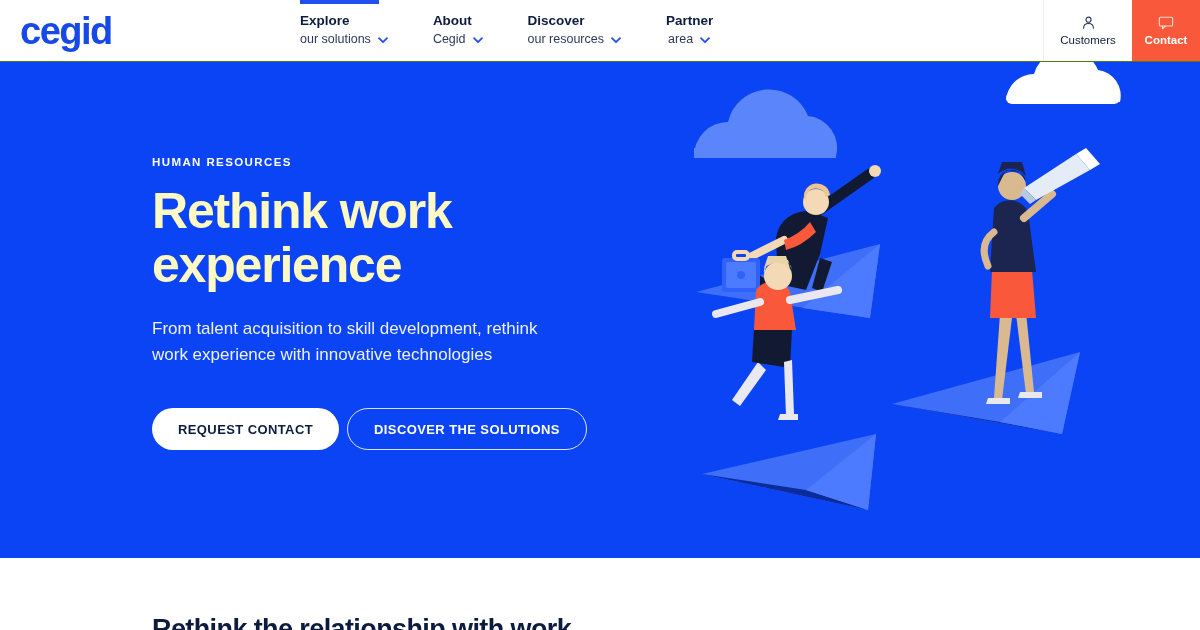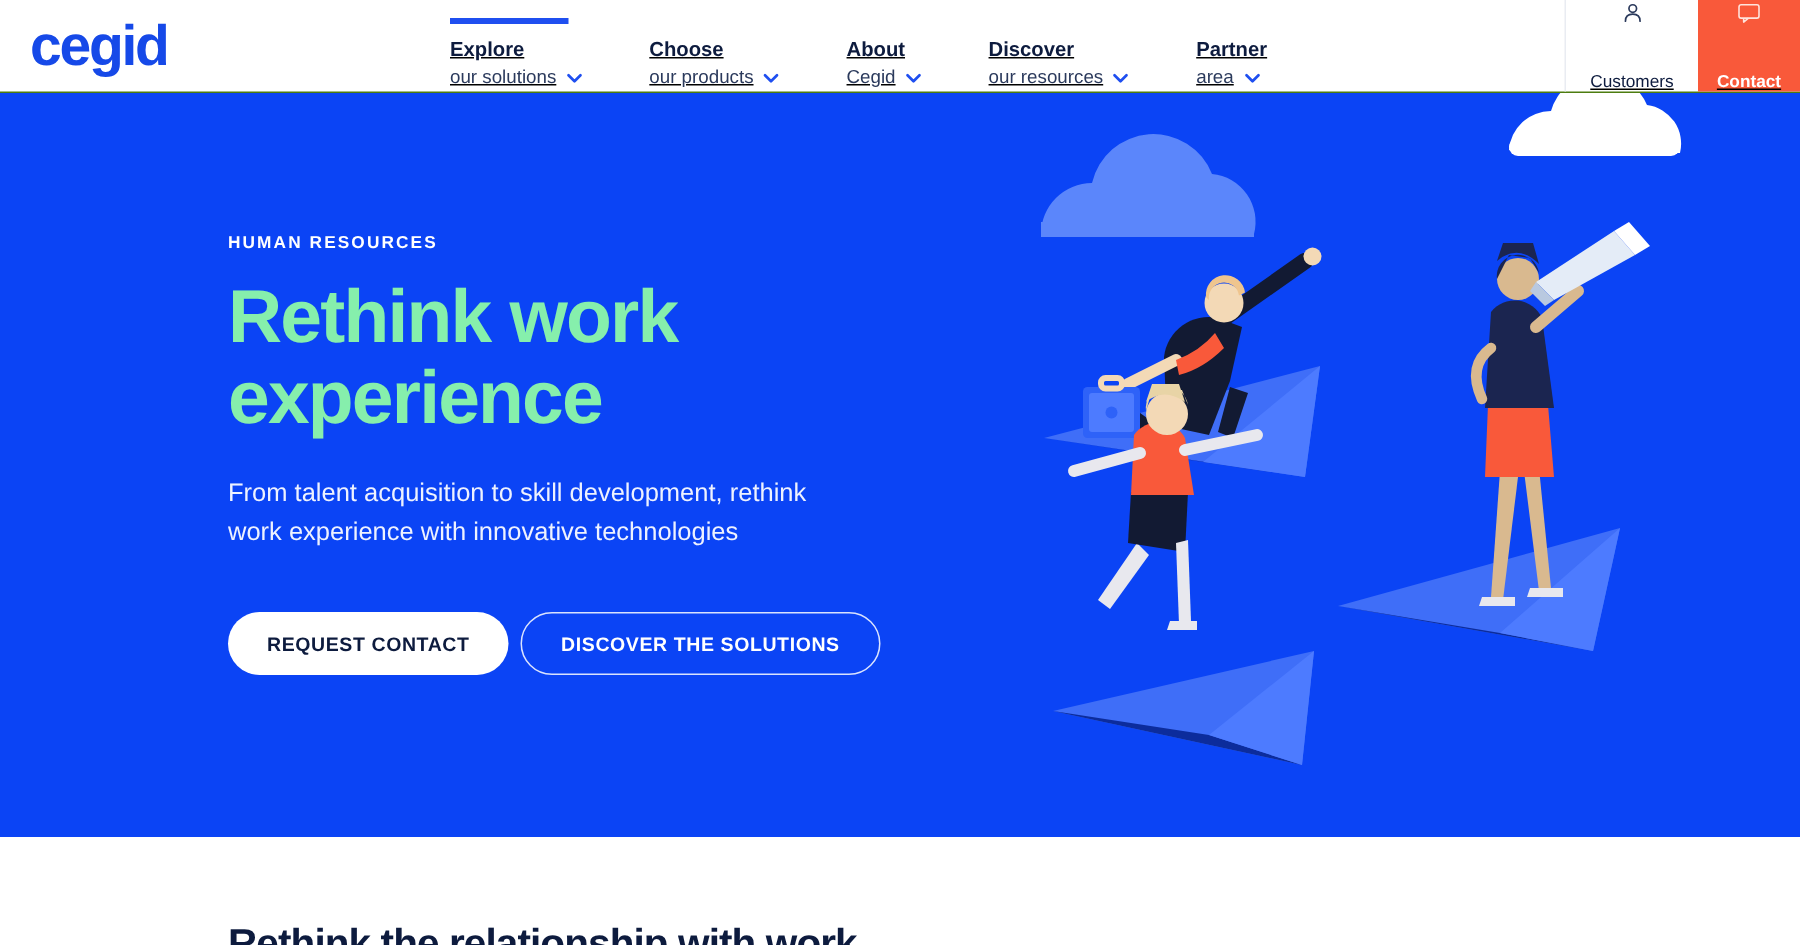--- a/index.html
+++ b/index.html
@@ -31,22 +31,21 @@
     letter-spacing:-1.5px;
     line-height:1;
     font-family:"Liberation Sans", sans-serif;
   }
 
   .nav {
     flex:1;
     display:flex;
     align-items:flex-start;
     gap:0;
-    padding-top:24px;
-    text-decoration:underline;
+    padding-top:12px;
   }
   .nav-item {
     position:relative;
     padding:0 14px 0 0;
     margin-right:30px;
     cursor:pointer;
   }
   .nav-item:last-child { margin-right:0; }
   .nav-top {
     font-size:13.5px;
@@ -54,43 +53,43 @@
     color:#0d1b3e;
     line-height:1.35;
     white-space:nowrap;
   }
   .nav-bottom {
     display:flex; align-items:center; gap:6px;
     font-size:12.5px;
     color:#2b3a5c;
     line-height:1.5;
     white-space:nowrap;
+    justify-content:center;
   }
   .nav-item.active .activebar {
     position:absolute;
     top:-12px; left:0;
     width:79px; height:4px;
     background:#1f4ff0;
   }
   .chev { display:inline-block; width:12px; height:12px; }
   .chev svg { display:block; }
 
   .header-right {
     display:flex; align-items:stretch;
     border-left:1px solid #e9ecf2;
   }
   .hr-btn {
     width:70px;
     display:flex;
     flex-direction:column;
     align-items:center;
-    justify-content:space-between;
+    justify-content:center;
     gap:4px;
     cursor:pointer;
-    text-decoration:underline;
   }
   .hr-btn .ic { height:16px; display:flex; align-items:center; }
   .hr-btn .lbl { font-size:11.5px; color:#0d1b3e; line-height:1; }
   .hr-customers { width:88px; }
   .hr-contact {
     width:68px;
     background:#f9593a;
   }
   .hr-contact .lbl { color:#ffffff; font-weight:700; font-size:11.5px; }
 
@@ -114,21 +113,21 @@
   .eyebrow {
     font-size:11.5px;
     font-weight:700;
     letter-spacing:1.4px;
     color:#ffffff;
     margin-bottom:16px;
   }
   .hero-title {
     font-size:50px;
     font-weight:700;
-    color:#86efac;
+    color:#fef9c3;
     letter-spacing:-1.2px;
     line-height:1.08;
     margin-bottom:24px;
   }
   .hero-sub {
     font-size:17px;
     color:#eef2ff;
     line-height:1.55;
     max-width:410px;
     margin-bottom:40px;
@@ -230,31 +229,20 @@
       <div class="nav-bottom">
         <span>our solutions</span>
         <span class="chev">
           <svg width="12" height="12" viewBox="0 0 12 12">
               <path d="M2 4.2 L6 8.2 L10 4.2" fill="none" stroke="#1f4ff0" stroke-width="1.8" stroke-linecap="round" stroke-linejoin="round"></path>
             </svg>
         </span>
       </div>
     </div>
 
-    <div class="nav-item">
-      <div class="nav-top">Choose</div>
-      <div class="nav-bottom">
-        <span>our products</span>
-        <span class="chev">
-          <svg width="12" height="12" viewBox="0 0 12 12">
-              <path d="M2 4.2 L6 8.2 L10 4.2" fill="none" stroke="#1f4ff0" stroke-width="1.8" stroke-linecap="round" stroke-linejoin="round"></path>
-            </svg>
-        </span>
-      </div>
-    </div>
 
     <div class="nav-item">
       <div class="nav-top">About</div>
       <div class="nav-bottom">
         <span>Cegid</span>
         <span class="chev">
           <svg width="12" height="12" viewBox="0 0 12 12">
               <path d="M2 4.2 L6 8.2 L10 4.2" fill="none" stroke="#1f4ff0" stroke-width="1.8" stroke-linecap="round" stroke-linejoin="round"></path>
             </svg>
         </span>

